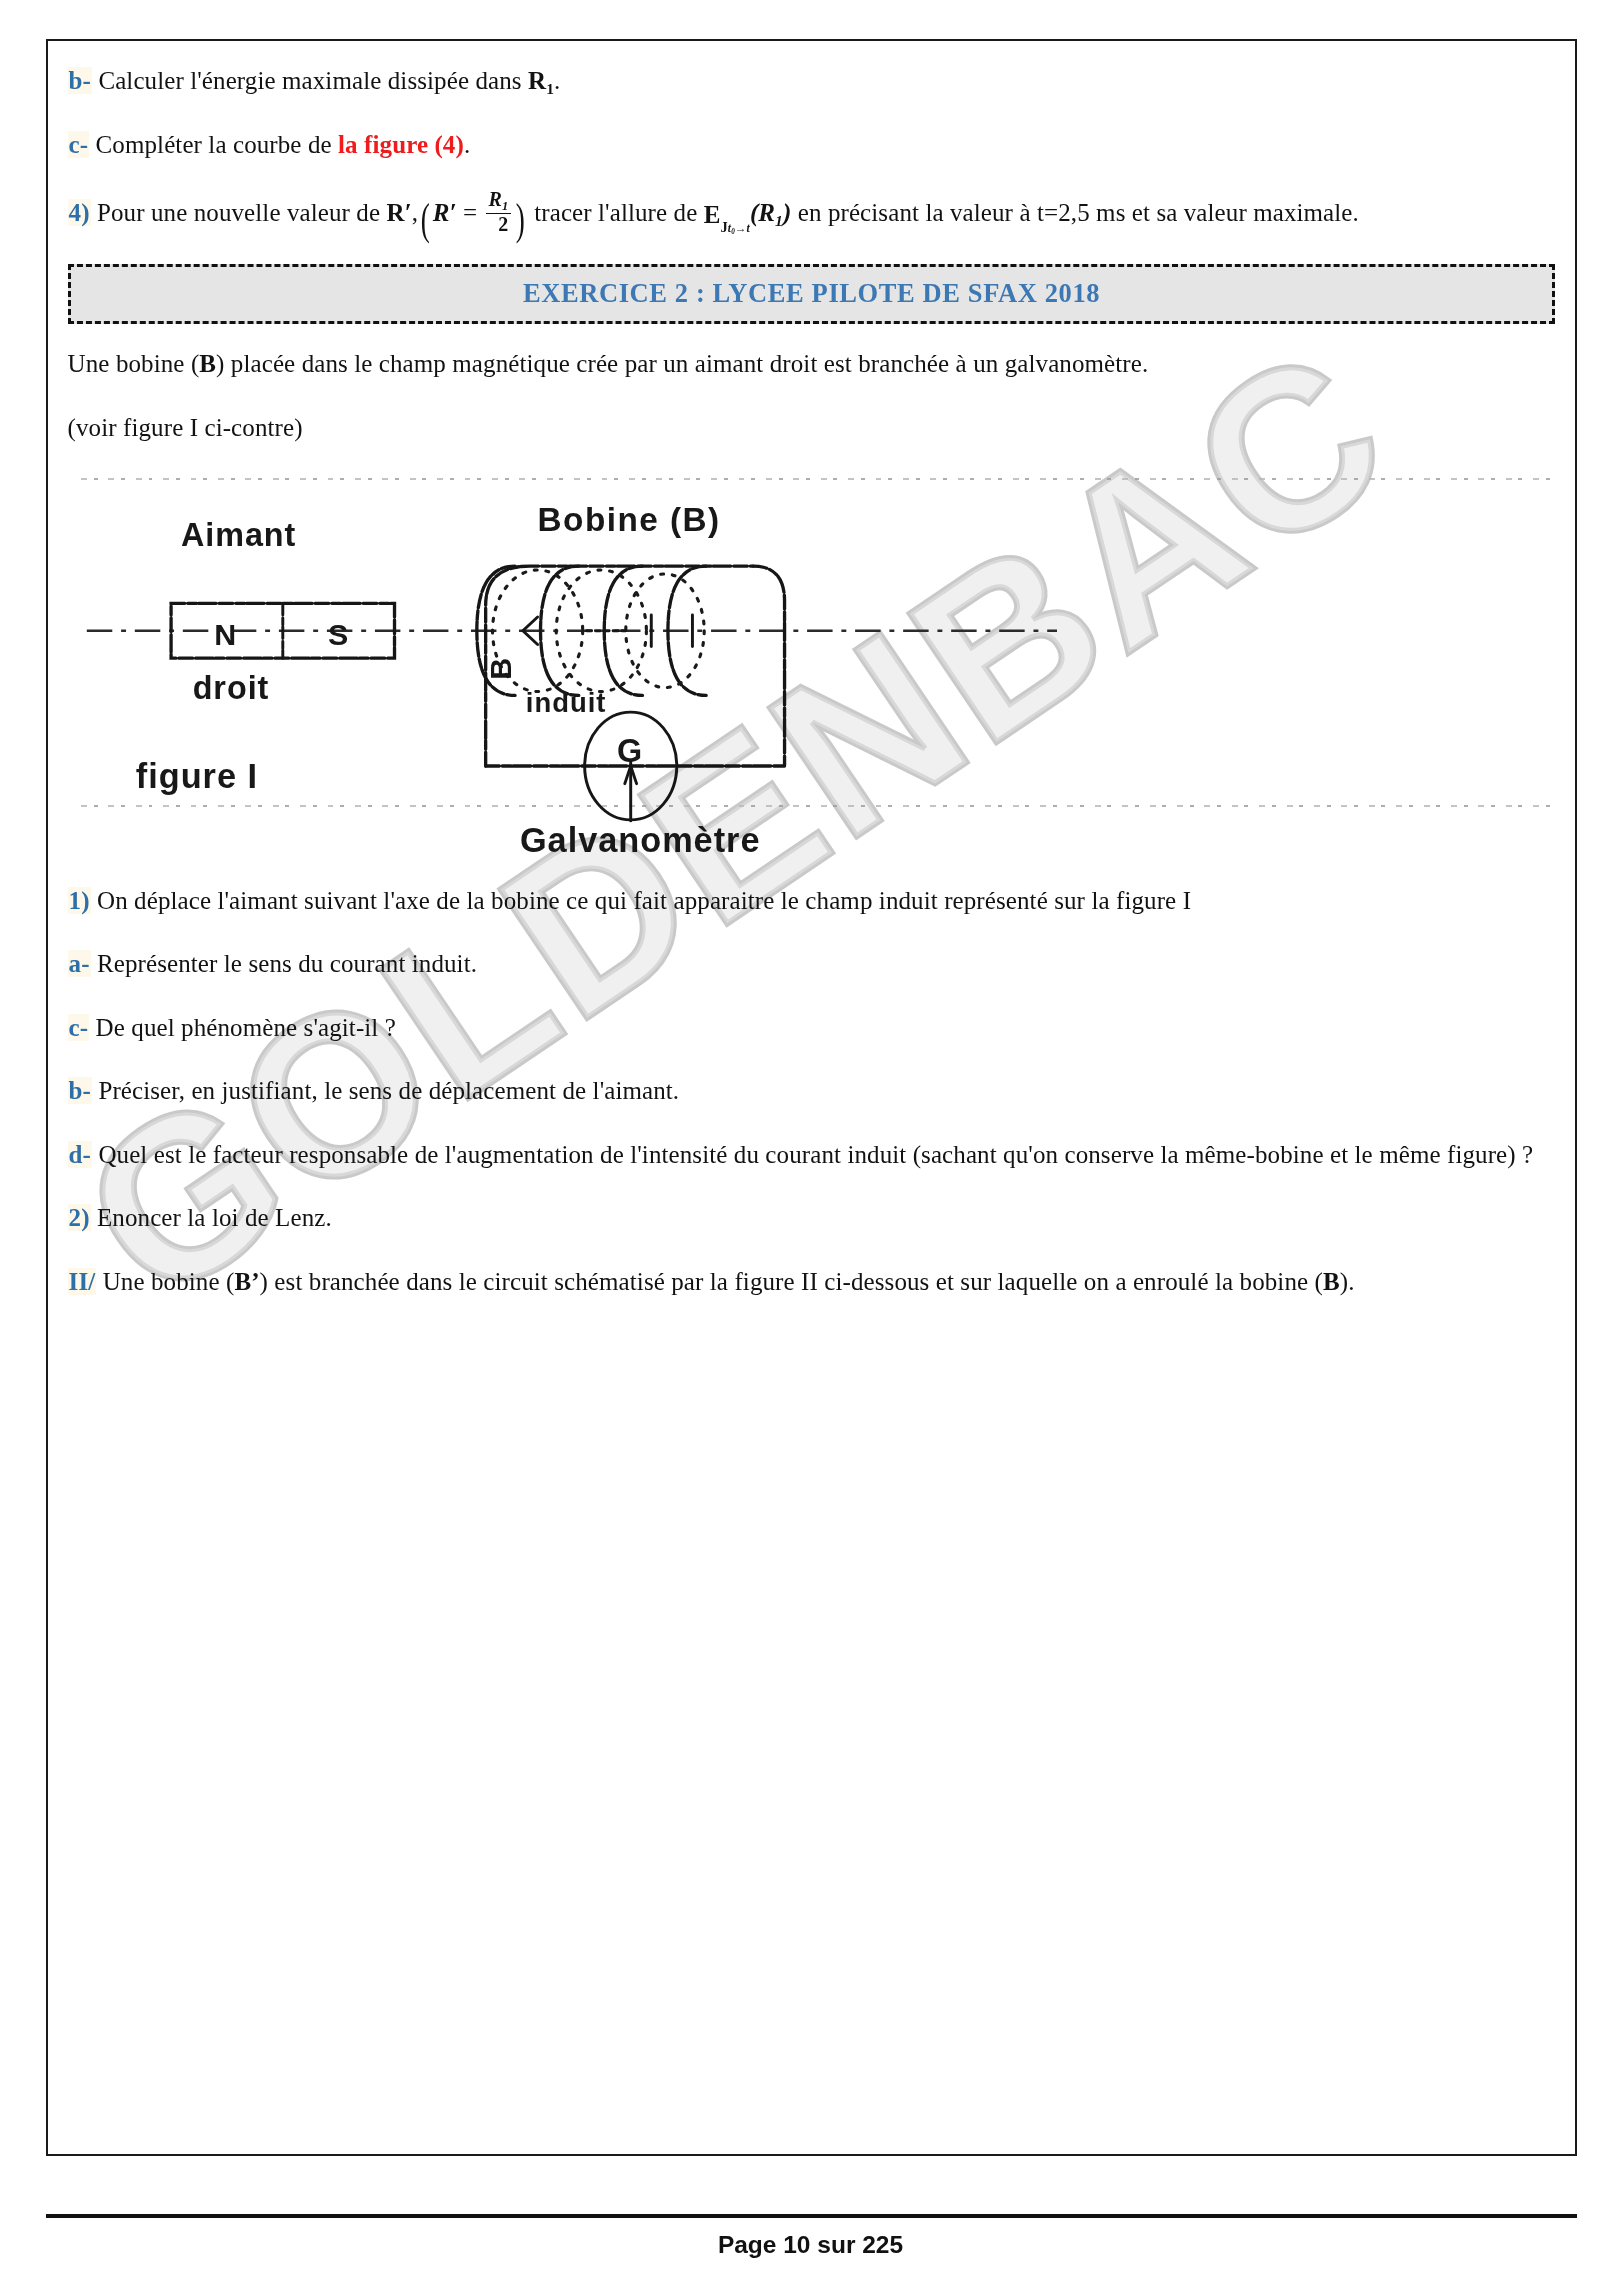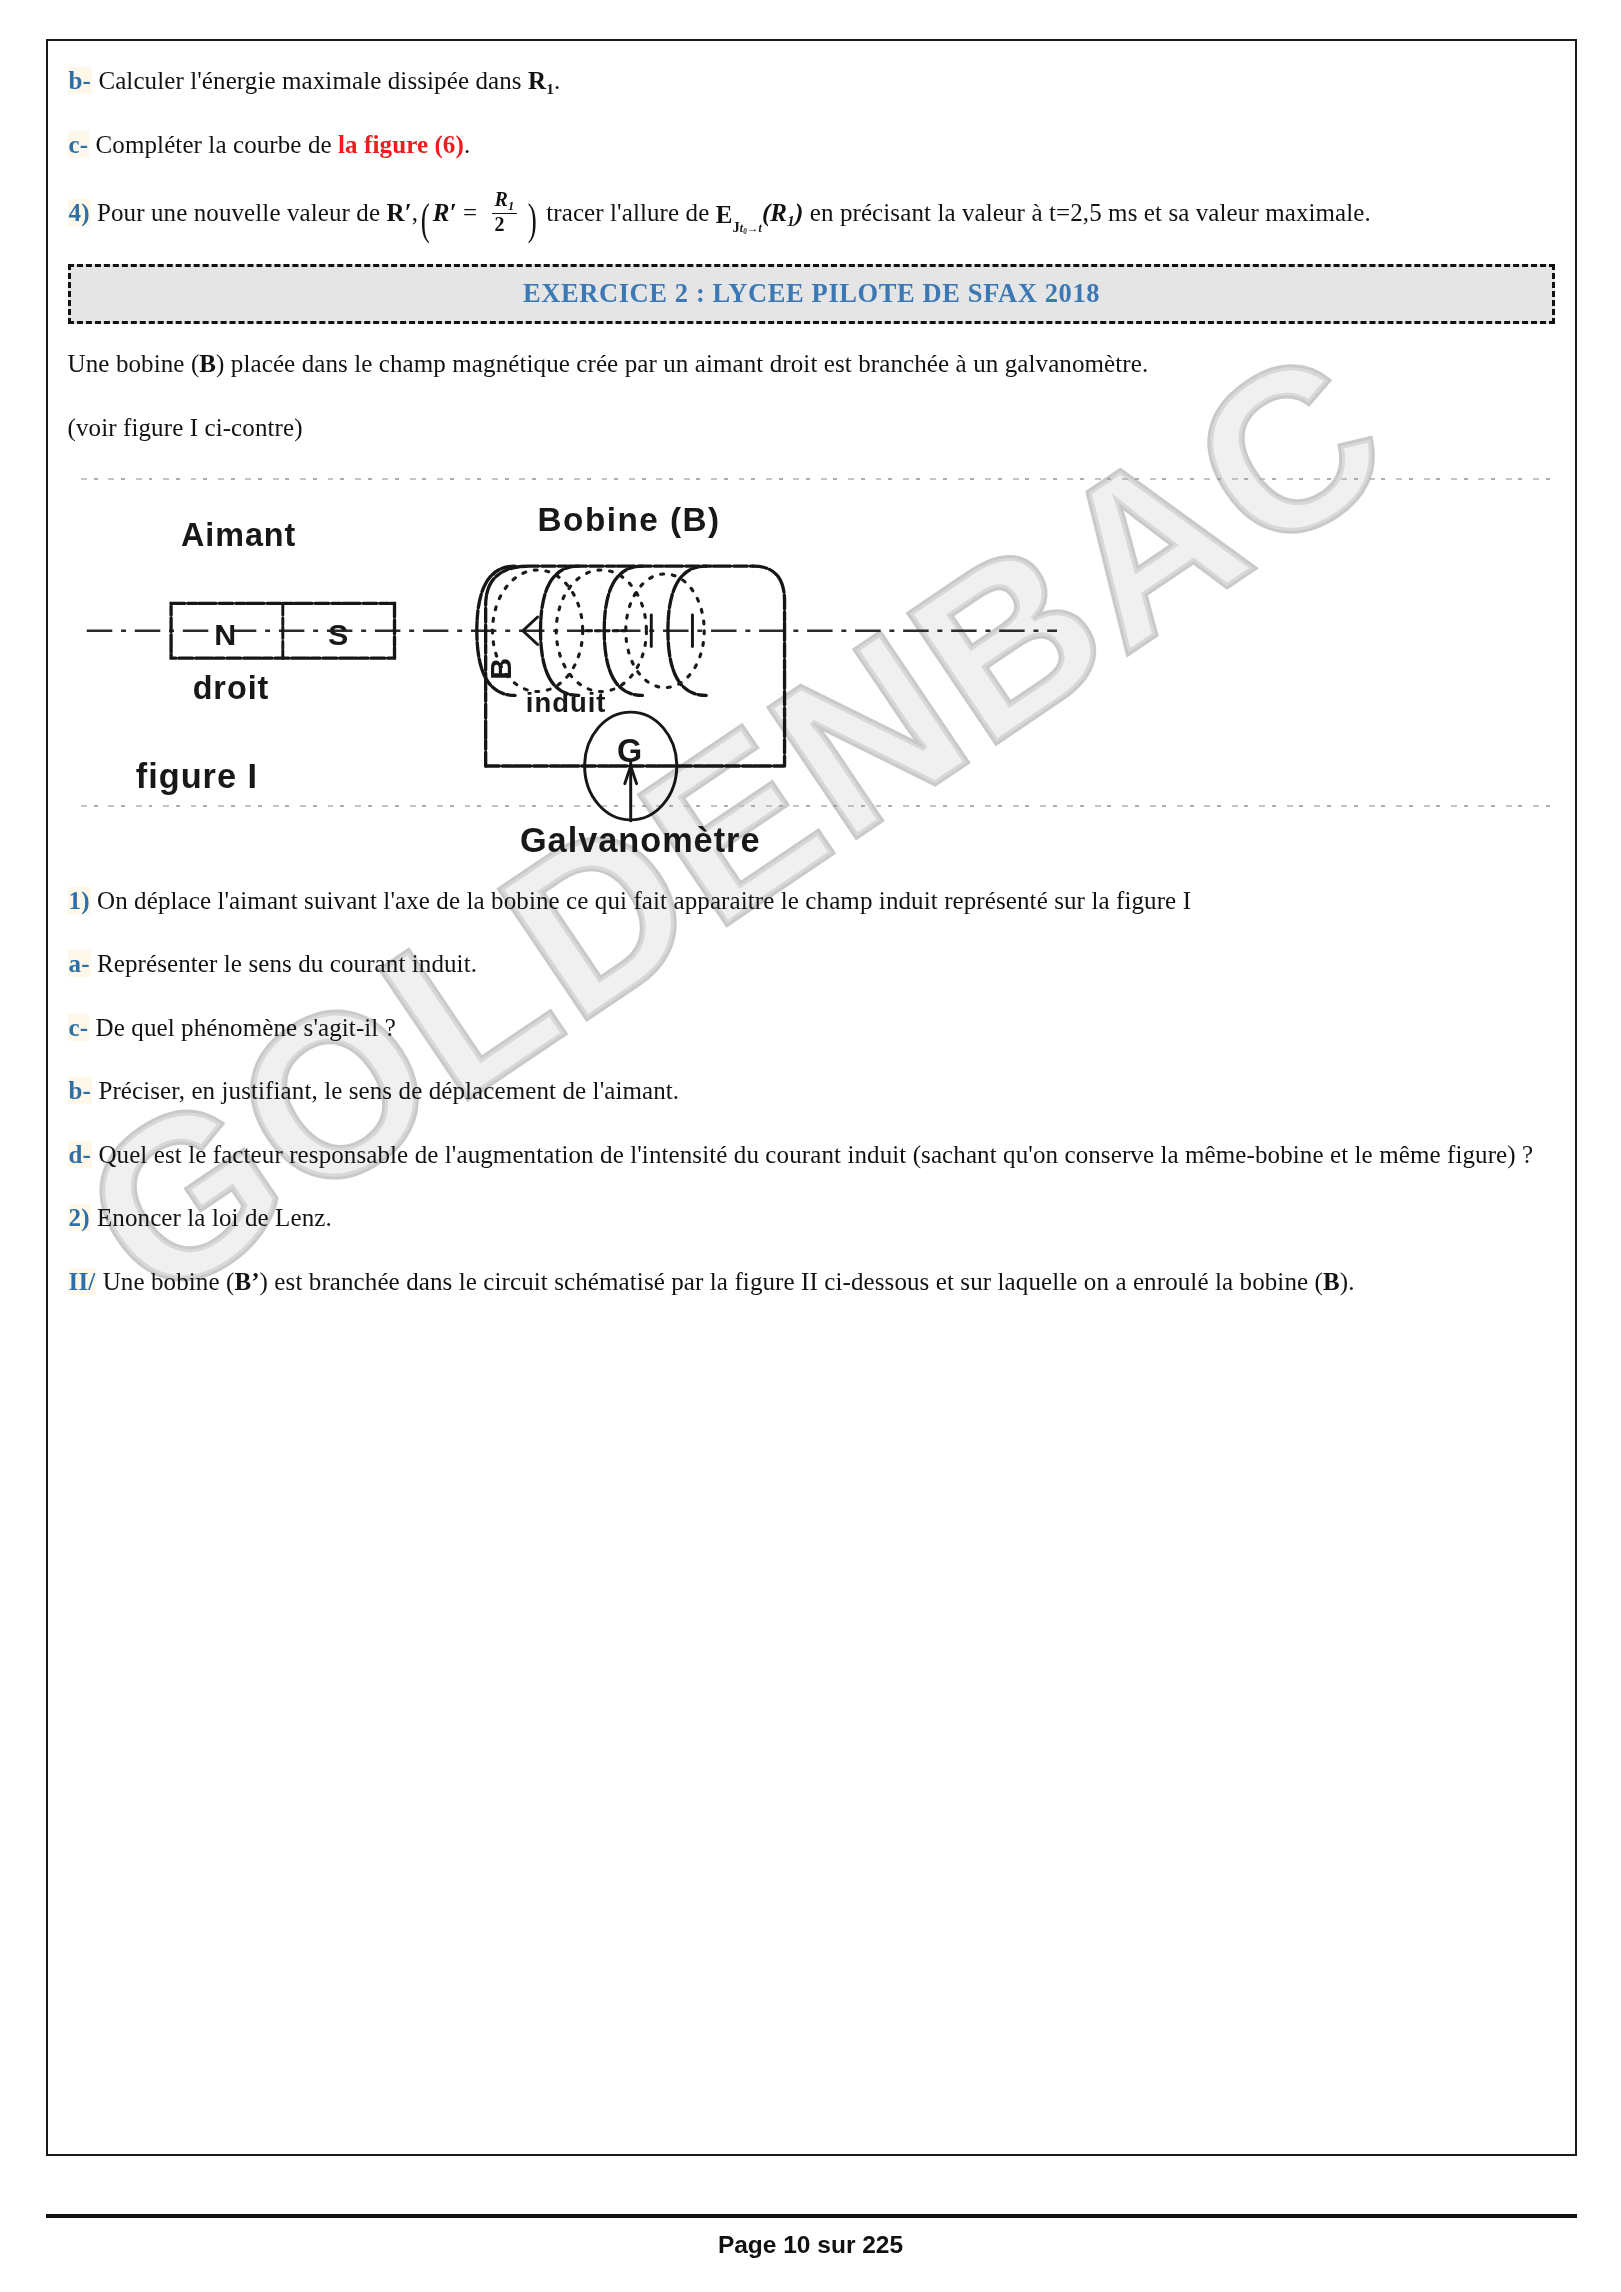--- a/index.html
+++ b/index.html
@@ -36,24 +36,24 @@
     background:#fdf8e9;
     padding:0 1px;
   }
   .red{color:#ee1c1c;font-weight:bold;}
   b.v{font-weight:bold;}
   .mi{font-style:italic;font-weight:bold;}
   sub{font-size:.62em;vertical-align:-.3em;}
   .frac{
     display:inline-block;
     vertical-align:-0.50em;
-    text-align:left;
+    text-align:right;
     font-size:.80em;
     line-height:1.05;
-    margin:0 8px;
+    margin:0 2px;
   }
   .frac .num{display:block;border-bottom:1.4px solid #111;padding:0 2.9px;font-style:italic;font-weight:bold;}
   .frac .den{display:block;padding:0 2.9px;font-weight:bold;}
   .paren{
     font-size:1.75em;
     font-weight:300;
     vertical-align:-0.30em;
     line-height:0;
     display:inline-block;
     transform:scaleX(.62);
@@ -144,21 +144,21 @@
 
   <div class="content">
 
     <p class="para">
       <span class="lbl">b-</span>
       <span>Calculer l'énergie maximale dissipée dans </span><b class="v"><span>R</span><sub>1</sub></b><span>.</span>
     </p>
 
     <p class="para">
       <span class="lbl">c-</span>
-      <span>Compléter la courbe de </span><span class="red">la figure (6)</span><span>.</span>
+      <span>Compléter la courbe de </span><span class="red">la figure (4)</span><span>.</span>
     </p>
 
     <p class="para">
       <span class="lbl">4)</span>
       <span>Pour une nouvelle valeur de </span><b class="v">R′</b><span>,</span><span class="paren">(</span><span class="mi">R′</span>&nbsp;<span class="v">=</span>&nbsp;<span class="frac"><span class="num"><span>R</span><sub>1</sub></span><span class="den">2</span></span><span class="paren">)</span><span> tracer l'allure de </span><span class="ej"><span class="base">E</span><span class="sb"><span>J</span><span class="sb2"><span>t</span><sub>0</sub><span>→t</span></span></span></span><b class="mi"><span>(R</span><sub>1</sub><span>)</span></b><span> en précisant la valeur à t=2,5 ms et sa valeur maximale.</span>
     </p>
 
     <div class="banner">
       <span class="banner-title">EXERCICE 2 : LYCEE PILOTE DE SFAX 2018</span>
     </div>

